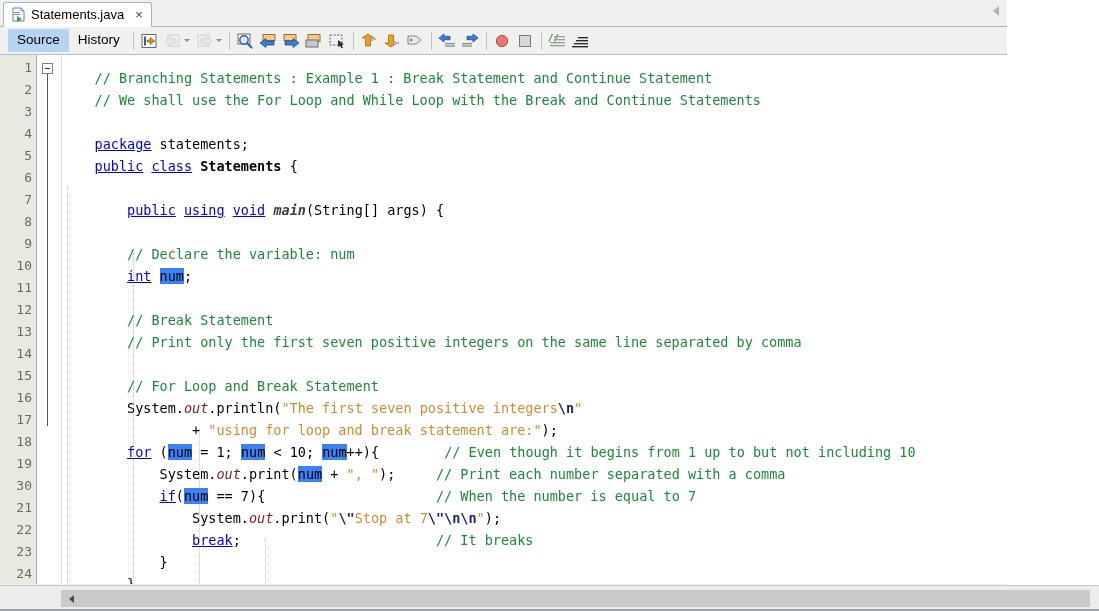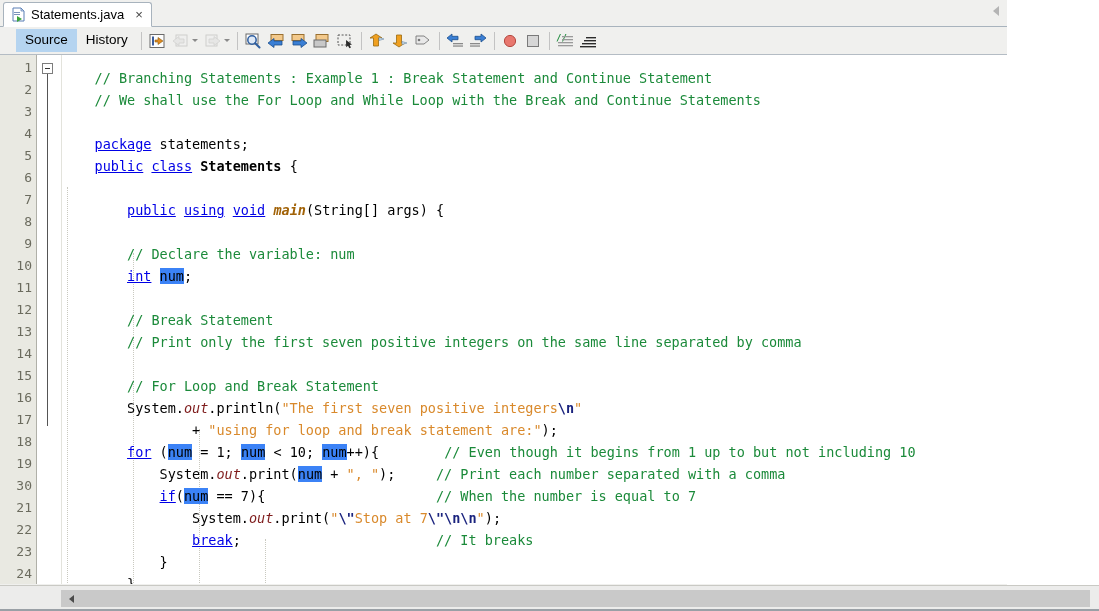--- a/index.html
+++ b/index.html
@@ -42,21 +42,21 @@
     border-top:5px solid transparent;border-bottom:5px solid transparent;
     border-right:6px solid #b4b4b4;
   }
 
   
   .toolbar{
     height:27px;
     background:#f0f0ee;
     border-bottom:1px solid #b4bcc4;
     display:flex;align-items:center;
-    padding-left:16px;
+    padding-left:8px;
   }
   .vtab{
     font-size:13.5px;padding:3px 9px 4px 9px;margin:0;
     line-height:16px;color:#000;cursor:pointer;
   }
   .vtab.sel{background:#b5d4f0;}
   .tsep{width:1px;height:18px;background:#c3c3c3;margin:0 4px;}
   .tbtn{
     width:21px;height:21px;display:flex;align-items:center;justify-content:center;
     margin:0 1px;position:relative;cursor:pointer;
@@ -122,21 +122,21 @@
     position:absolute;width:0;border-left:1px dotted #c9c9c0;
   }
 
   
   .cmt{color:#1b8a3a;}
   .kw{color:#0000e6;text-decoration:underline;}
   .str{color:#d9892b;}
   .esc{color:#1a237e;font-weight:bold;}
   .cls{color:#000;font-weight:bold;}
   .fld{color:#7f1d1d;font-style:italic;}
-  .mth{color:#a16207;font-weight:bold;font-style:italic;}
+  .mth{color:#404040;font-weight:bold;font-style:italic;}
   .num{color:#000;}
   .plain{color:#000;}
   .hl{background:#3b82f6;}
 
   
   .hscroll{
     position:absolute;left:0;bottom:0;width:1099px;height:25px;
     background:#ececeb;
     border-top:1px solid #c9c9c4;
     display:flex;align-items:center;

